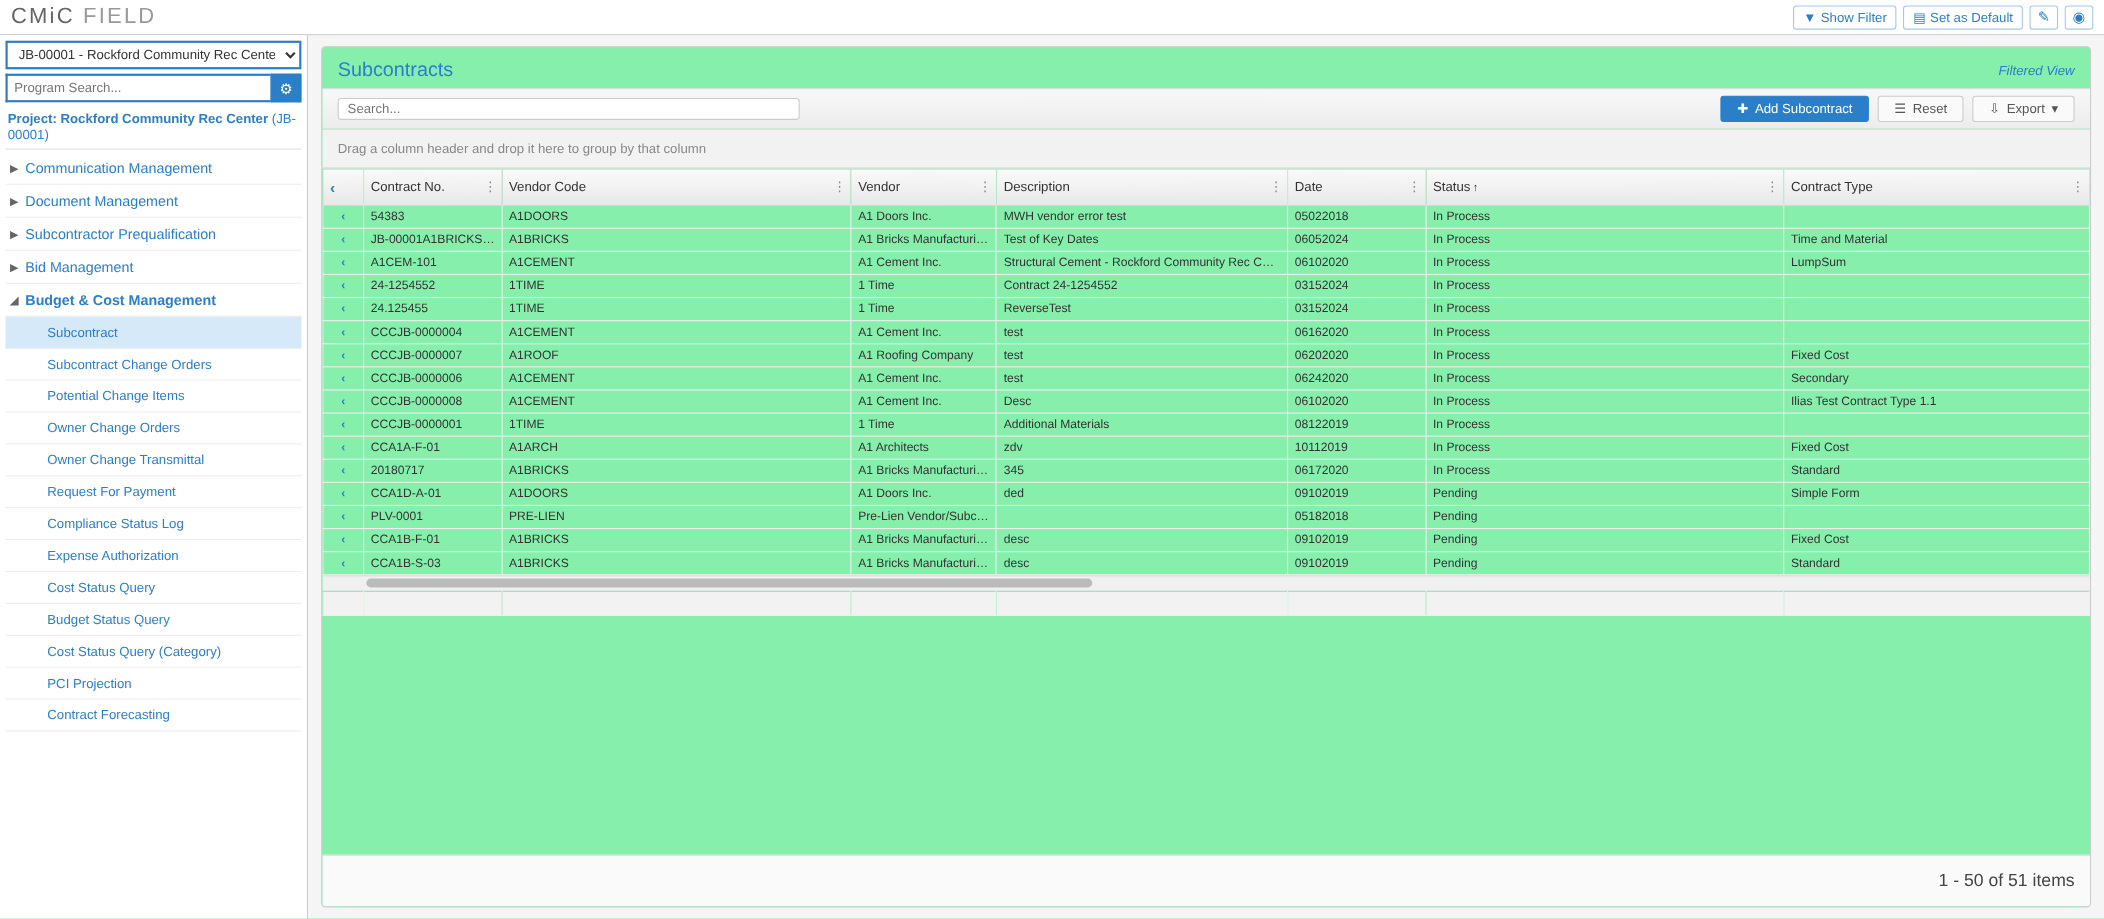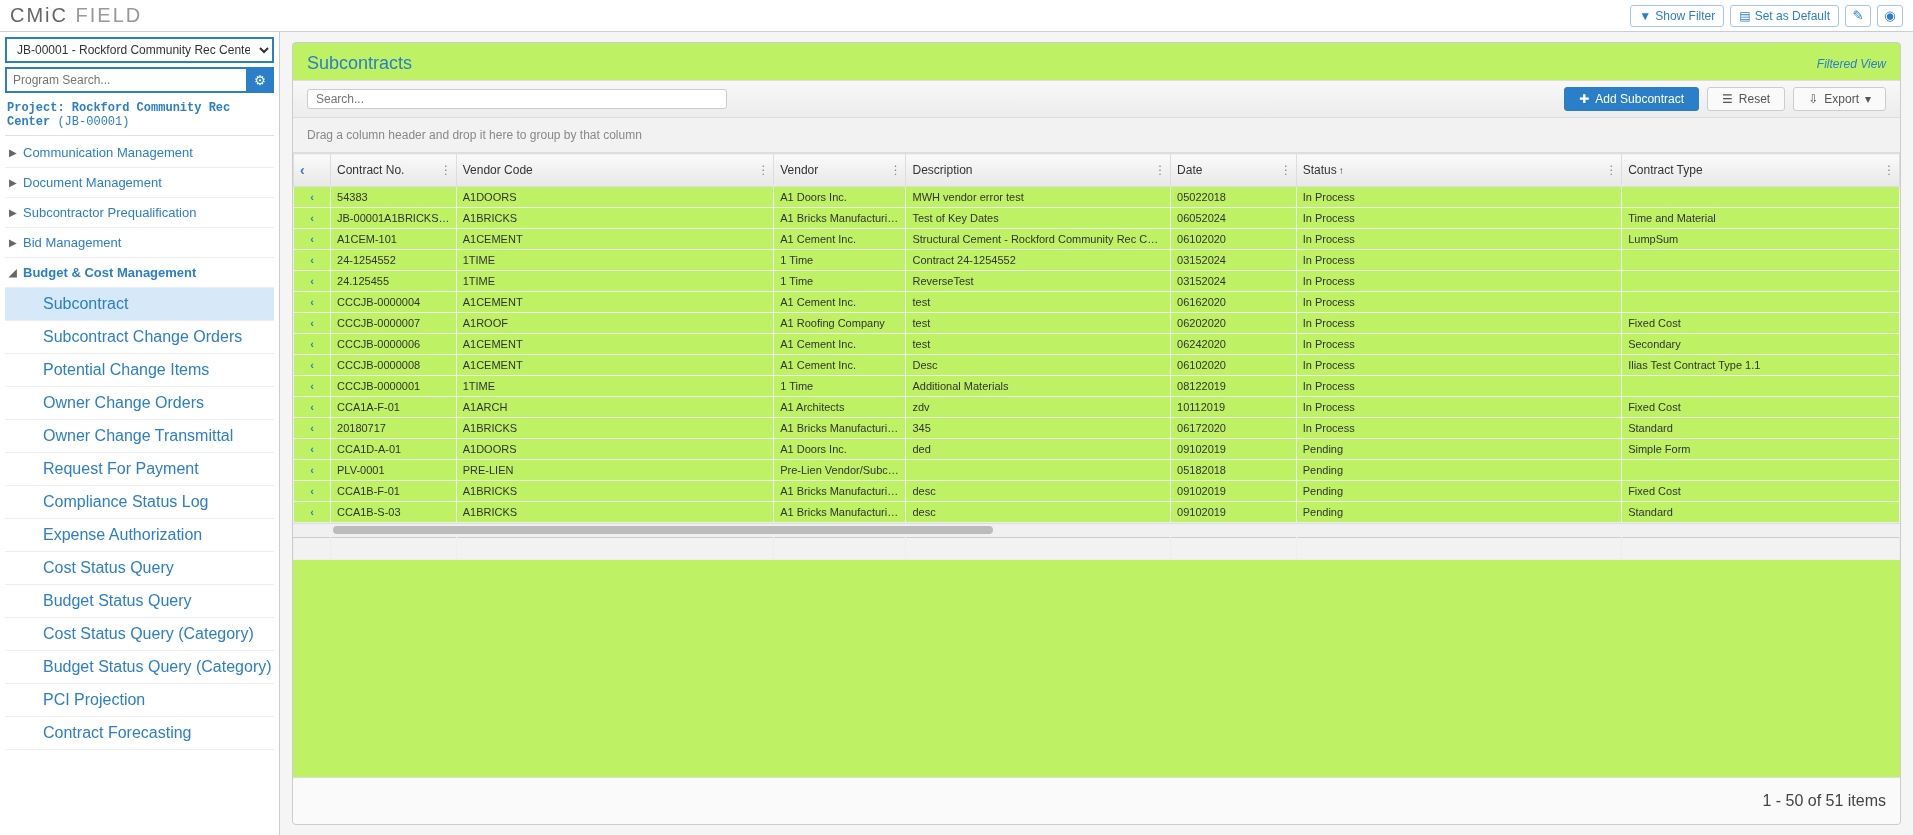--- a/index.html
+++ b/index.html
@@ -14,33 +14,33 @@
 .hdr-icon-btn { display: inline-flex; align-items: center; justify-content: center; width: 26px; height: 22px; border: 1px solid #a6c8e8; background: #fff; color: #2b7ec8; cursor: pointer; border-radius: 3px; }
 
 .main-wrap { display: flex; height: calc(100vh - 32px); }
 
 
 .sidebar { width: 280px; background: #fff; border-right: 1px solid #ccc; overflow-y: auto; padding: 5px; }
 .job-select { width: 100%; height: 26px; border: 2px solid #2b7ec8; padding: 2px 6px; font-size: 12px; color: #333; background: #fff; }
 .search-row { display: flex; margin-top: 4px; }
 .prog-search { flex: 1; height: 26px; border: 2px solid #2b7ec8; border-right: none; padding: 2px 6px; font-size: 12px; }
 .gear-btn { width: 28px; height: 26px; border: 2px solid #2b7ec8; background: #2b7ec8; color: #fff; cursor: pointer; display: flex; align-items: center; justify-content: center; }
-.proj-label { color: #2b7ec8; font-size: 12px; padding: 8px 2px 6px; border-bottom: 1px solid #e0e0e0; font-family: Liberation Mono, monospace; }
+.proj-label { color: #2b7ec8; font-size: 12px; padding: 8px 2px 6px; border-bottom: 1px solid #e0e0e0; }
 .proj-label .code { color: #2b7ec8; }
 
 .nav-tree { margin-top: 2px; }
 .nav-item { display: flex; align-items: center; padding: 7px 4px; border-bottom: 1px solid #eee; cursor: pointer; color: #2b7ec8; font-size: 13px; }
 .nav-item .arr { width: 14px; color: #666; font-size: 10px; }
 .nav-item.bold { font-weight: bold; }
-.nav-sub { padding-left: 38px; padding-top: 7px; padding-bottom: 7px; border-bottom: 1px solid #eee; cursor: pointer; color: #2b7ec8; font-size: 16px; }
+.nav-sub { padding-left: 38px; padding-top: 7px; padding-bottom: 7px; border-bottom: 1px solid #eee; cursor: pointer; color: #2b7ec8; font-size: 12px; }
 .nav-sub.active { background: #d6e9f8; }
 
 
 .content { flex: 1; padding: 10px 12px; overflow: hidden; display: flex; flex-direction: column; }
-.panel { background: #bef264; border: 1px solid #ccc; border-radius: 4px; flex: 1; display: flex; flex-direction: column; overflow: hidden; }
+.panel { background: #86efac; border: 1px solid #ccc; border-radius: 4px; flex: 1; display: flex; flex-direction: column; overflow: hidden; }
 .panel-hdr { display: flex; justify-content: space-between; align-items: center; padding: 10px 14px 6px; }
 .panel-title { color: #2b7ec8; font-size: 18px; font-weight: normal; }
 .filtered { color: #2b7ec8; font-style: italic; font-size: 12px; }
 
 .toolbar { display: flex; justify-content: space-between; align-items: center; padding: 6px 14px; background: linear-gradient(#f8f8f8,#ececec); border-top: 1px solid #ddd; border-bottom: 1px solid #ddd; }
 .tb-search { width: 420px; height: 20px; border: 1px solid #ccc; border-radius: 3px; padding: 2px 8px; font-size: 12px; }
 .tb-right { display: flex; gap: 8px; }
 .btn-primary { display: inline-flex; align-items: center; gap: 6px; padding: 4px 14px; background: #2b7ec8; color: #fff; border: 1px solid #2b7ec8; border-radius: 3px; cursor: pointer; font-size: 12px; }
 .btn-secondary { display: inline-flex; align-items: center; gap: 6px; padding: 4px 14px; background: #fafafa; color: #555; border: 1px solid #ccc; border-radius: 3px; cursor: pointer; font-size: 12px; }
 
@@ -134,21 +134,20 @@
         <div class="nav-sub">Subcontract Change Orders</div>
         <div class="nav-sub">Potential Change Items</div>
         <div class="nav-sub">Owner Change Orders</div>
         <div class="nav-sub">Owner Change Transmittal</div>
         <div class="nav-sub">Request For Payment</div>
         <div class="nav-sub">Compliance Status Log</div>
         <div class="nav-sub">Expense Authorization</div>
         <div class="nav-sub">Cost Status Query</div>
         <div class="nav-sub">Budget Status Query</div>
         <div class="nav-sub">Cost Status Query (Category)</div>
-        <div class="nav-sub">Budget Status Query (Category)</div>
         <div class="nav-sub">PCI Projection</div>
         <div class="nav-sub">Contract Forecasting</div>
       </div>
   </div>
 
   <div class="content">
     <div class="panel">
       <div class="panel-hdr">
         <div class="panel-title">Subcontracts</div>
         <div class="filtered">Filtered View</div>

